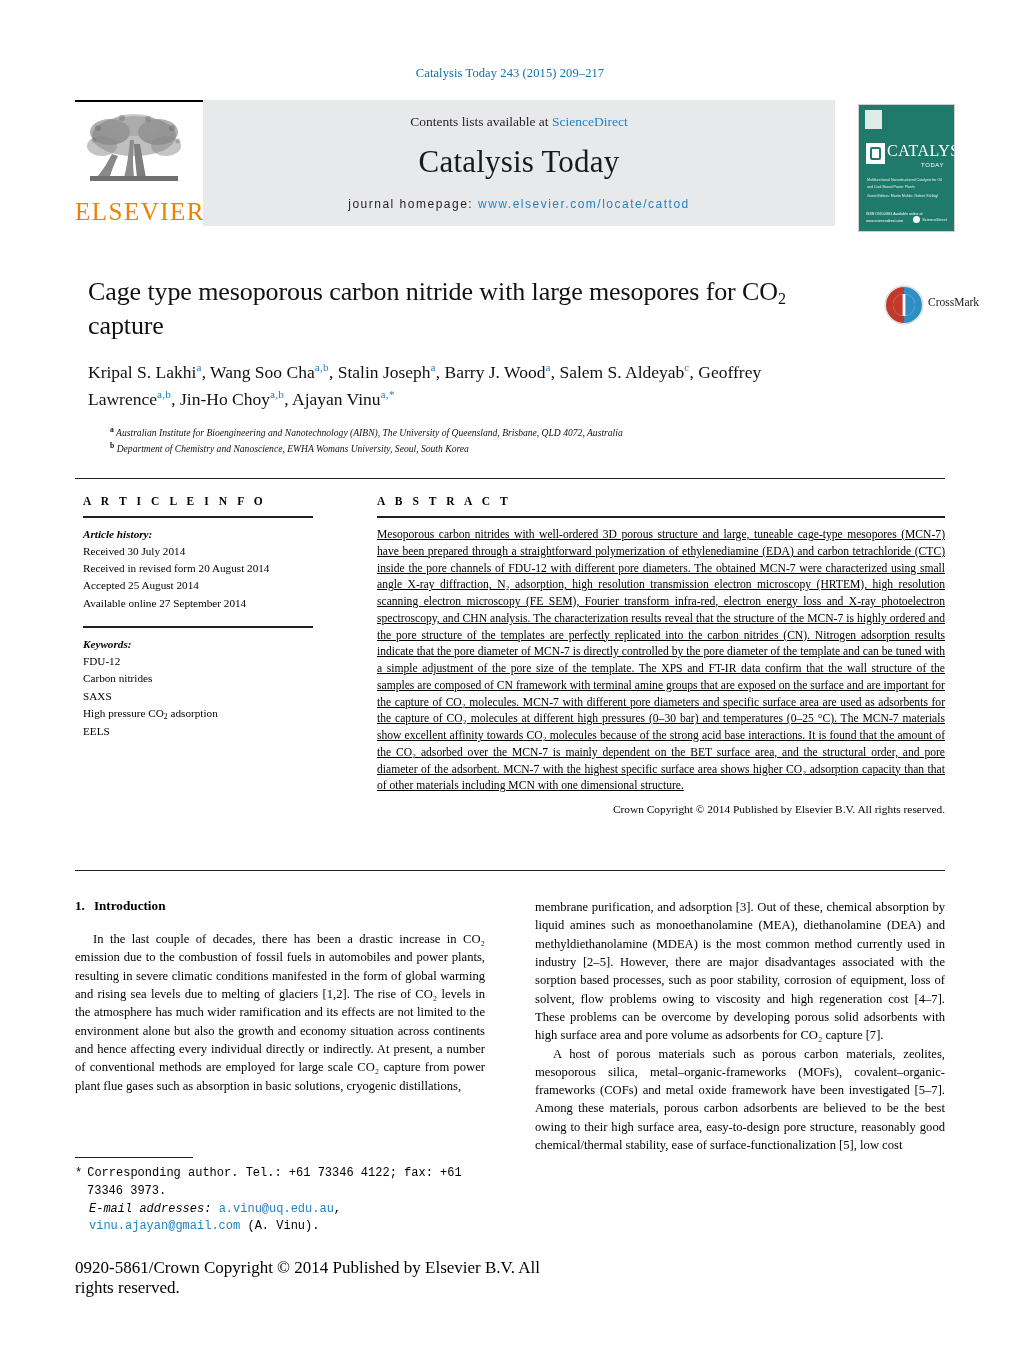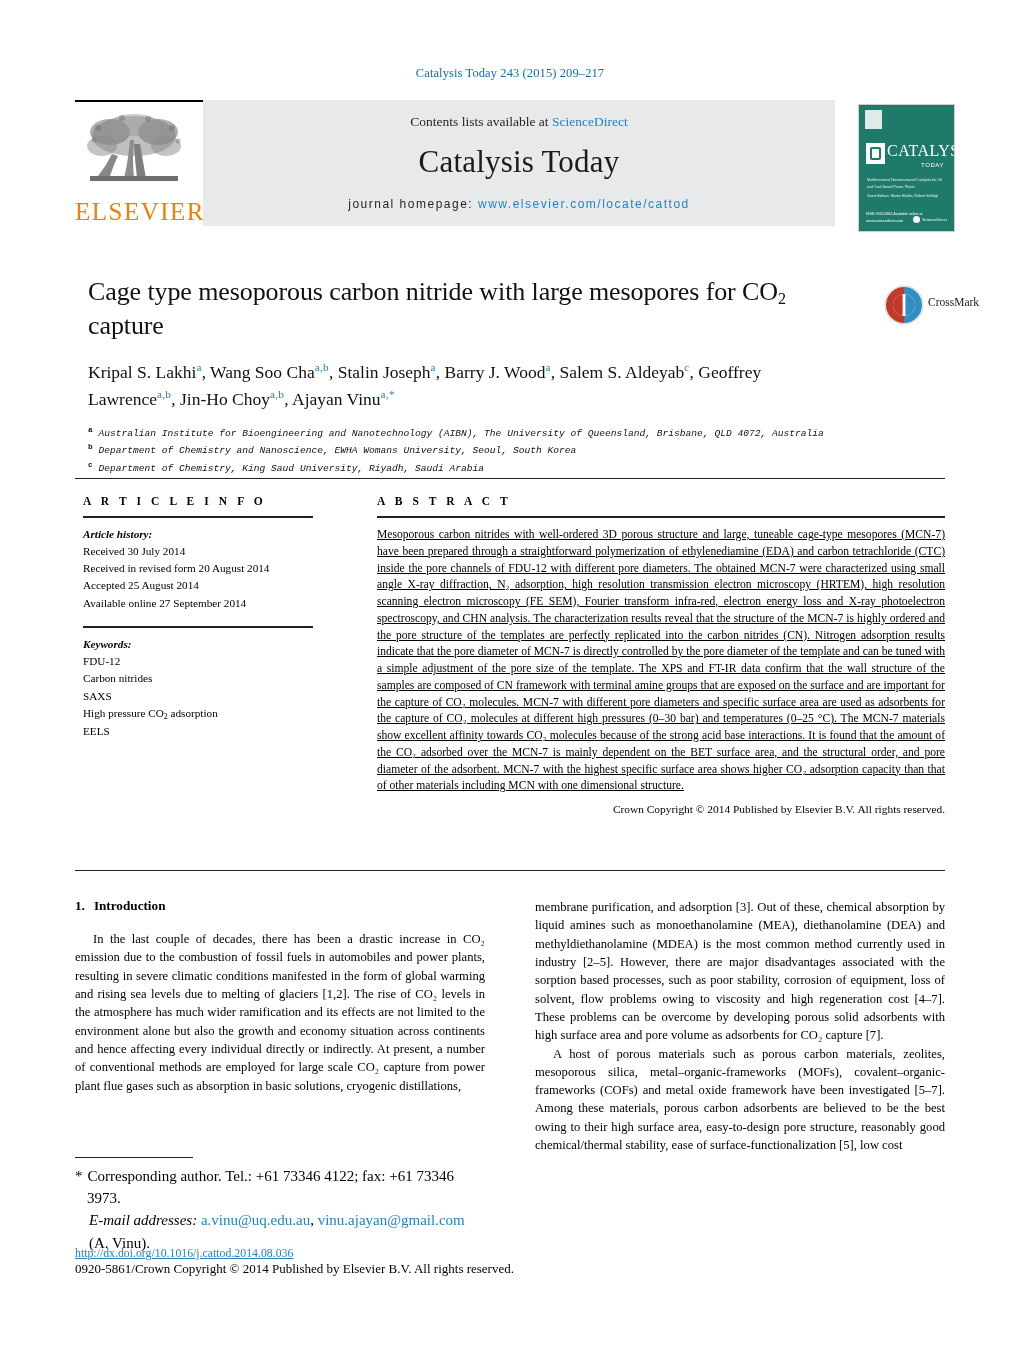--- a/index.html
+++ b/index.html
@@ -235,22 +235,23 @@
     font-size: 64%;
     vertical-align: super;
     color: #1f83c4;
     letter-spacing: .3px;
   }
   .affiliations {
     margin-top: 11px;
     font-size: 9.6px;
     line-height: 1.62;
     font-style: italic;
-    font-family: Liberation Mono, monospace;
+    font-family: Liberation Serif, serif;
     color: #111;
+    margin-left: 22px;
   }
   .affiliations sup {
     font-style: normal;
     font-size: 80%;
     vertical-align: super;
     font-weight: bold;
   }
 
   
   .crossmark {
@@ -399,23 +400,23 @@
     left: 75px;
     width: 410px;
   }
   .foot-rule {
     width: 118px;
     height: 1px;
     background: #231f20;
     margin-bottom: 7px;
   }
   .foot-line {
-    font-size: 15px;
+    font-size: 12px;
     line-height: 1.48;
-    font-family: Liberation Serif, serif;
+    font-family: Liberation Mono, monospace;
     padding-left: 12px;
     text-indent: -12px;
   }
   .foot-line .star { margin-right: 5px; }
   .foot-line .em { font-style: italic; }
   .foot-line a, .mail { color: #1f83c4; text-decoration: none; }
 
   .doi-block {
     position: absolute;
     top: 1246px;
@@ -423,22 +424,22 @@
     width: 470px;
   }
   .doi-link {
     font-size: 11.8px;
     color: #1f83c4;
     font-family: "Liberation Serif", serif;
     text-decoration: underline;
     display: block;
   }
   .issn-line {
-    margin-top: 0;
-    font-size: 13px;
+    margin-top: 12px;
+    font-size: 17px;
     font-family: "Liberation Serif", serif;
   }
 </style>
 </head>
 <body>
 
 <div class="page">
 
   <div class="running-head">Catalysis Today 243 (2015) 209–217</div>
 
@@ -501,21 +502,20 @@
       <span>Cage type mesoporous carbon nitride with large mesopores for CO</span><sub>2</sub>
       <span>capture</span>
     </div>
     <div class="authors">
       <span>Kripal S. Lakhi</span><sup>a</sup><span>, </span><span>Wang Soo Cha</span><sup>a,b</sup><span>, </span><span>Stalin Joseph</span><sup>a</sup><span>, </span><span>Barry J. Wood</span><sup>a</sup><span>, </span><span>Salem S. Aldeyab</span><sup>c</sup><span>,</span>
       <span>Geoffrey Lawrence</span><sup>a,b</sup><span>, </span><span>Jin-Ho Choy</span><sup>a,b</sup><span>, </span><span>Ajayan Vinu</span><sup>a,*</sup>
     </div>
     <div class="affiliations">
       <div><sup>a</sup> <span>Australian Institute for Bioengineering and Nanotechnology (AIBN), The University of Queensland, Brisbane, QLD 4072, Australia</span></div>
       <div><sup>b</sup> <span>Department of Chemistry and Nanoscience, EWHA Womans University, Seoul, South Korea</span></div>
-      <div><sup>c</sup> <span>Department of Chemistry, King Saud University, Riyadh, Saudi Arabia</span></div>
     </div>
   </div>
 
   <div class="crossmark">
     <svg class="cm-badge" viewBox="0 0 40 40">
       <circle cx="20" cy="20" r="19" fill="#ffffff" stroke="#cfcfcf" stroke-width="1"></circle>
       <path d="M20 2 A18 18 0 0 0 20 38 Z" fill="#c0392b"></path>
       <path d="M20 2 A18 18 0 0 1 20 38 Z" fill="#2f8fc4"></path>
       <circle cx="20" cy="20" r="11" fill="#ffffff"></circle>
       <path d="M20 9 A11 11 0 0 0 20 31 Z" fill="#c0392b"></path>
@@ -575,17 +575,16 @@
       <span class="star">*</span><span>Corresponding author. Tel.: +61 73346 4122; fax: +61 73346 3973.</span>
     </div>
     <div class="foot-line" style="padding-left:14px;text-indent:0;">
       <span class="em">E-mail addresses:</span>
       <span class="mail">a.vinu@uq.edu.au</span><span>, </span><span class="mail">vinu.ajayan@gmail.com</span>
       <span>(A. Vinu).</span>
     </div>
   </div>
 
   <div class="doi-block">
-    <span class="doi-link">http://dx.doi.org/10.1016/j.cattod.2014.08.036</span>
     <div class="issn-line">0920-5861/Crown Copyright © 2014 Published by Elsevier B.V. All rights reserved.</div>
   </div>
 
 </div>
 
 </body></html>

